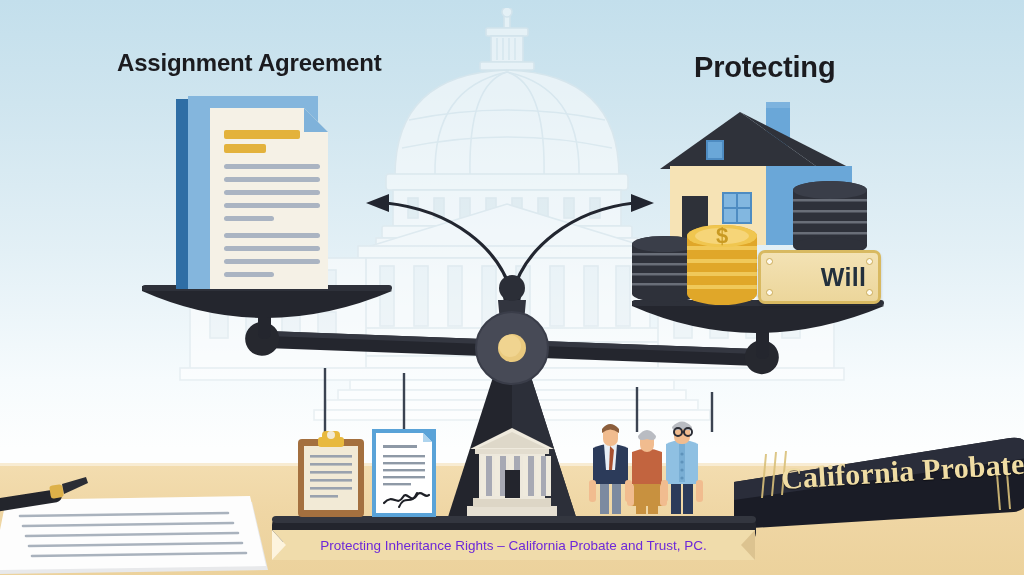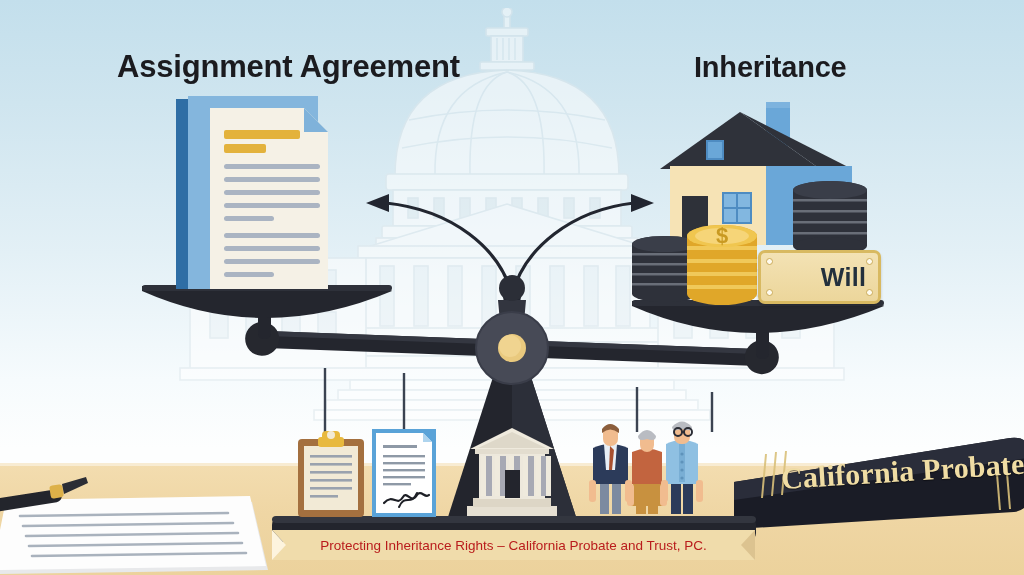--- a/index.html
+++ b/index.html
@@ -25,21 +25,21 @@
   }
 
   
   .capitol{position:absolute;left:150px;top:8px;width:724px;height:462px;opacity:.55;}
 
   
   .title{
     position:absolute;color:#1b1b1f;font-weight:700;letter-spacing:-.2px;
     white-space:nowrap;
   }
-  #title-left{left:117px;top:49px;font-size:31px;}
+  #title-left{left:117px;top:49px;font-size:24px;}
   #title-right{left:694px;top:51px;font-size:29px;}
 
   
   .scale-layer{position:absolute;left:0;top:0;width:1024px;height:575px;}
 
   
   .plaque{
     position:absolute;left:758px;top:250px;width:117px;height:48px;
     background:linear-gradient(180deg,#f3e2b4 0%,#ecd69b 100%);
     border:3px solid #d8b961;border-radius:7px;
@@ -54,21 +54,21 @@
   .rv-tl{left:5px;top:5px;} .rv-tr{right:5px;top:5px;}
   .rv-bl{left:5px;bottom:5px;} .rv-br{right:5px;bottom:5px;}
 
   
   .banner{
     position:absolute;left:272px;top:530px;width:483px;height:30px;
   }
   .banner-text{
     position:absolute;left:0;top:0;width:483px;height:30px;
     display:flex;align-items:center;justify-content:center;
-    font-size:13.5px;color:#b91c1c;white-space:nowrap;
+    font-size:13.5px;color:#6d28d9;white-space:nowrap;
   }
 
   
   .book-label{
     position:absolute;left:781px;top:462px;
     font-family:"Liberation Serif",serif;
     font-size:30px;font-weight:700;color:#f0dda4;
     letter-spacing:.2px;white-space:nowrap;
     transform:rotate(-3.6deg);transform-origin:left center;
     text-shadow:0 1px 1px rgba(0,0,0,.5);
@@ -458,21 +458,21 @@
         <circle cx="94" cy="18" r="4"></circle>
           <circle cx="104" cy="18" r="4"></circle>
         <line x1="98" y1="18" x2="100" y2="18"></line>
       </g>
       <rect x="77" y="66" width="7" height="22" rx="3" fill="#f1bc8f"></rect>
       <rect x="112" y="66" width="7" height="22" rx="3" fill="#f1bc8f"></rect>
     </g>
   </svg>
 
   <div class="title" id="title-left">Assignment Agreement</div>
-  <div class="title" id="title-right">Inheritance</div>
+  <div class="title" id="title-right">Protecting</div>
 
   <div class="banner">
     <svg viewBox="0 0 483 30" style="position:absolute;left:0;top:0;width:483px;height:30px;">
       <polygon points="0,0 483,0 483,30 0,30 14,15" fill="#f0dcab"></polygon>
       <polygon points="483,0 483,30 469,15" fill="#dcc390"></polygon>
       <polygon points="0,0 14,15 0,30" fill="#fdf4de"></polygon>
     </svg>
     <div class="banner-text">Protecting Inheritance Rights – California Probate and Trust, PC.</div>
   </div>
 

